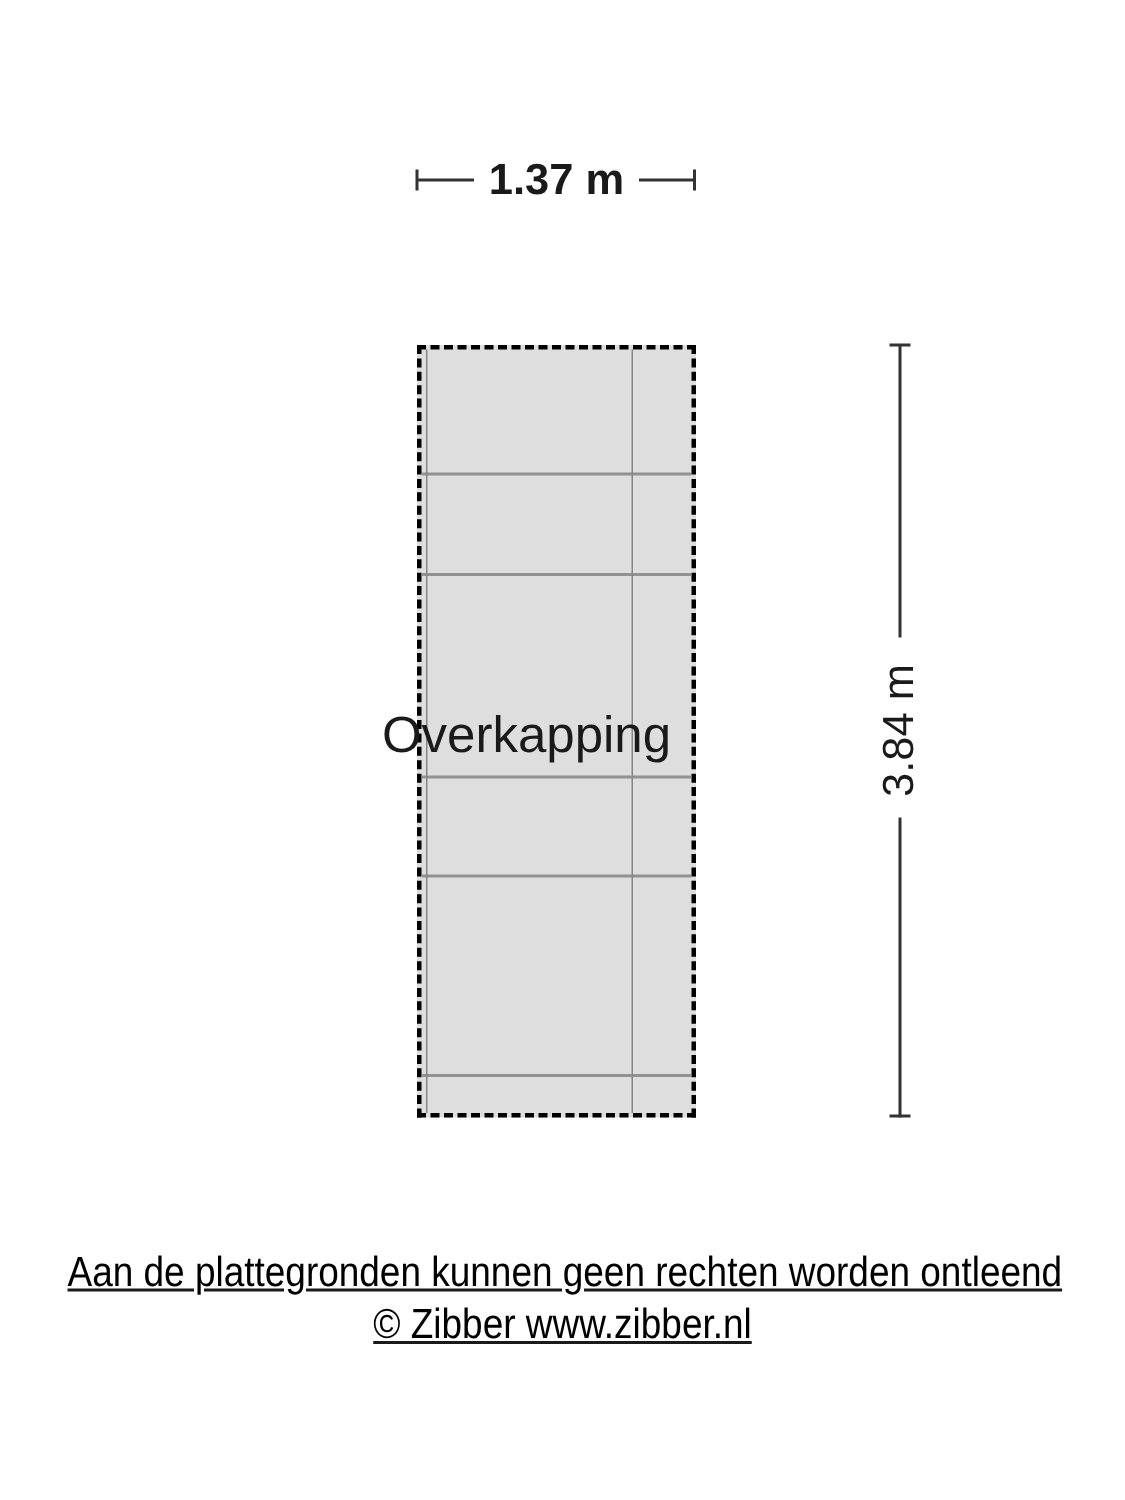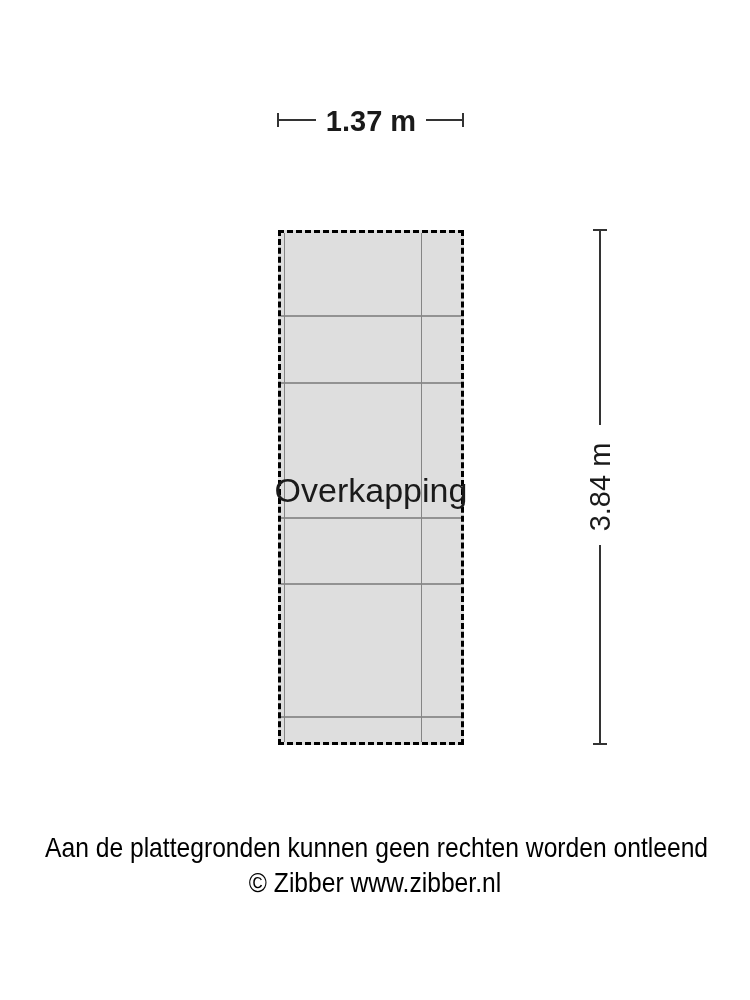--- a/index.html
+++ b/index.html
@@ -28,36 +28,36 @@
   .room{
     left:278px;top:230px;width:186px;height:515px;
     background:var(--room-fill);
     border:3px dashed var(--border);
     box-sizing:border-box;
   }
   .grid-v{position:absolute;top:0;width:1px;height:100%;background:var(--grid-line);}
   .grid-h{position:absolute;left:0;width:100%;height:2px;background:var(--grid-line);opacity:.85;}
 
   .room-label{
-    left:371px;top:490px;transform:translate(-50%,-50%);
+    left:351px;top:490px;transform:translate(-50%,-50%);
     font-size:34px;line-height:1;white-space:nowrap;color:var(--text);
   }
 
   
   .dim-seg-v{width:2px;background:var(--dimension-line);}
   .dim-tick-h{width:14px;height:2px;background:var(--dimension-line);}
   .dim-label-rot{
     left:600px;top:487px;
     transform:translate(-50%,-50%) rotate(-90deg);
     font-size:29px;line-height:1;white-space:nowrap;color:var(--text);
   }
 
   
   .footer{
-    left:0;top:830px;width:750px;text-align:center;
+    left:0;top:830px;width:750px;text-align:center;text-decoration:underline;
   }
   .footer-line{
     font-size:28px;line-height:35px;white-space:nowrap;
     transform:scaleX(0.88);transform-origin:50% 50%;
     color:#000000;
   }
 </style>
 </head>
 <body>
 

